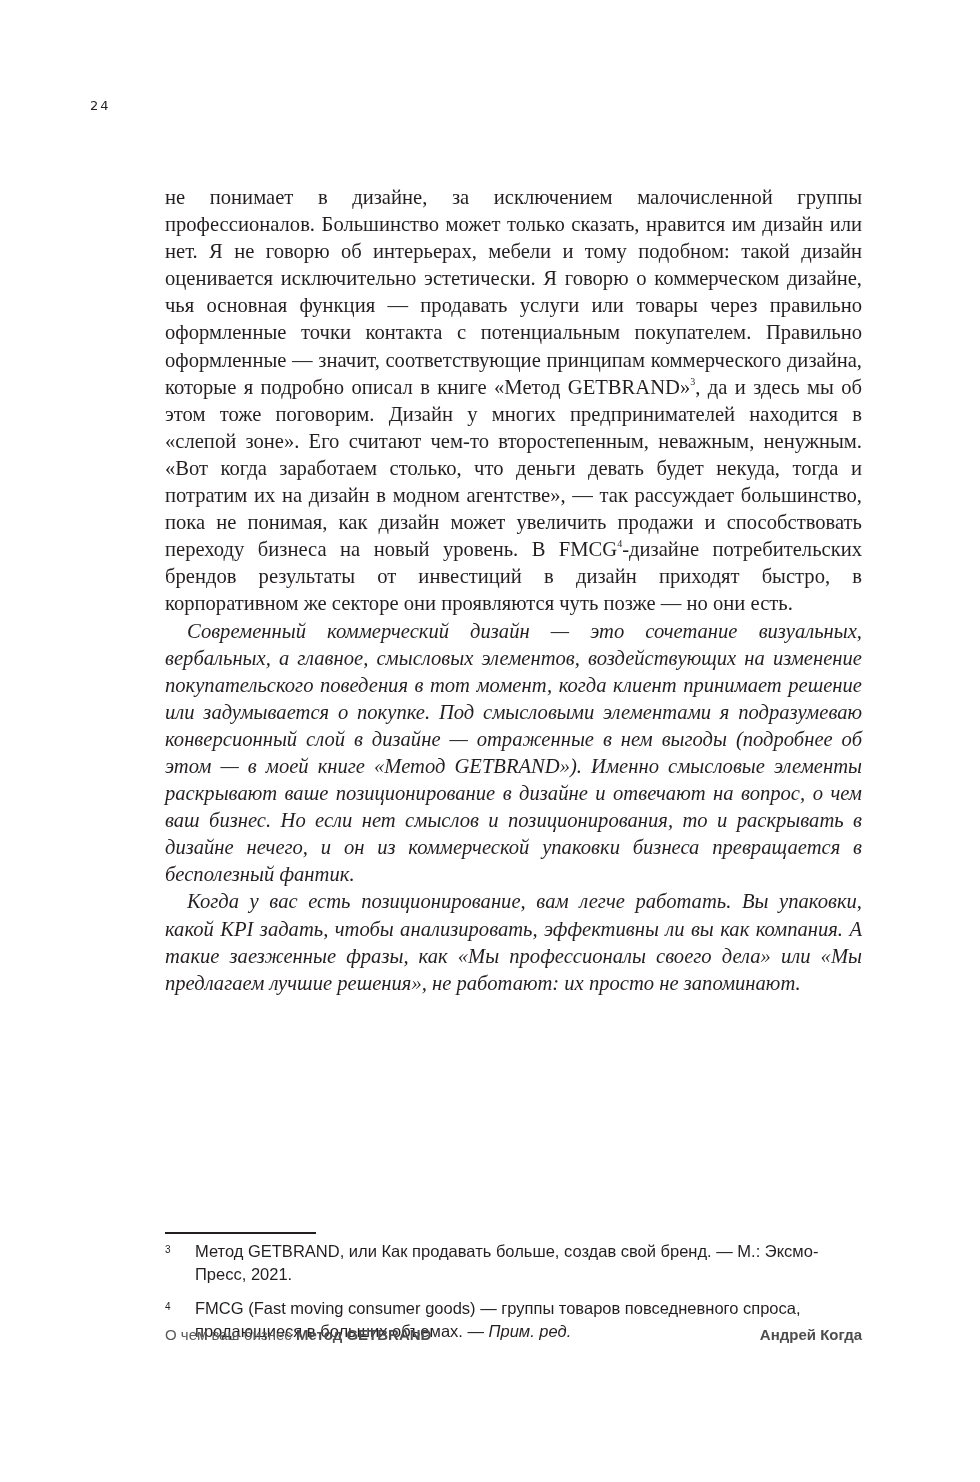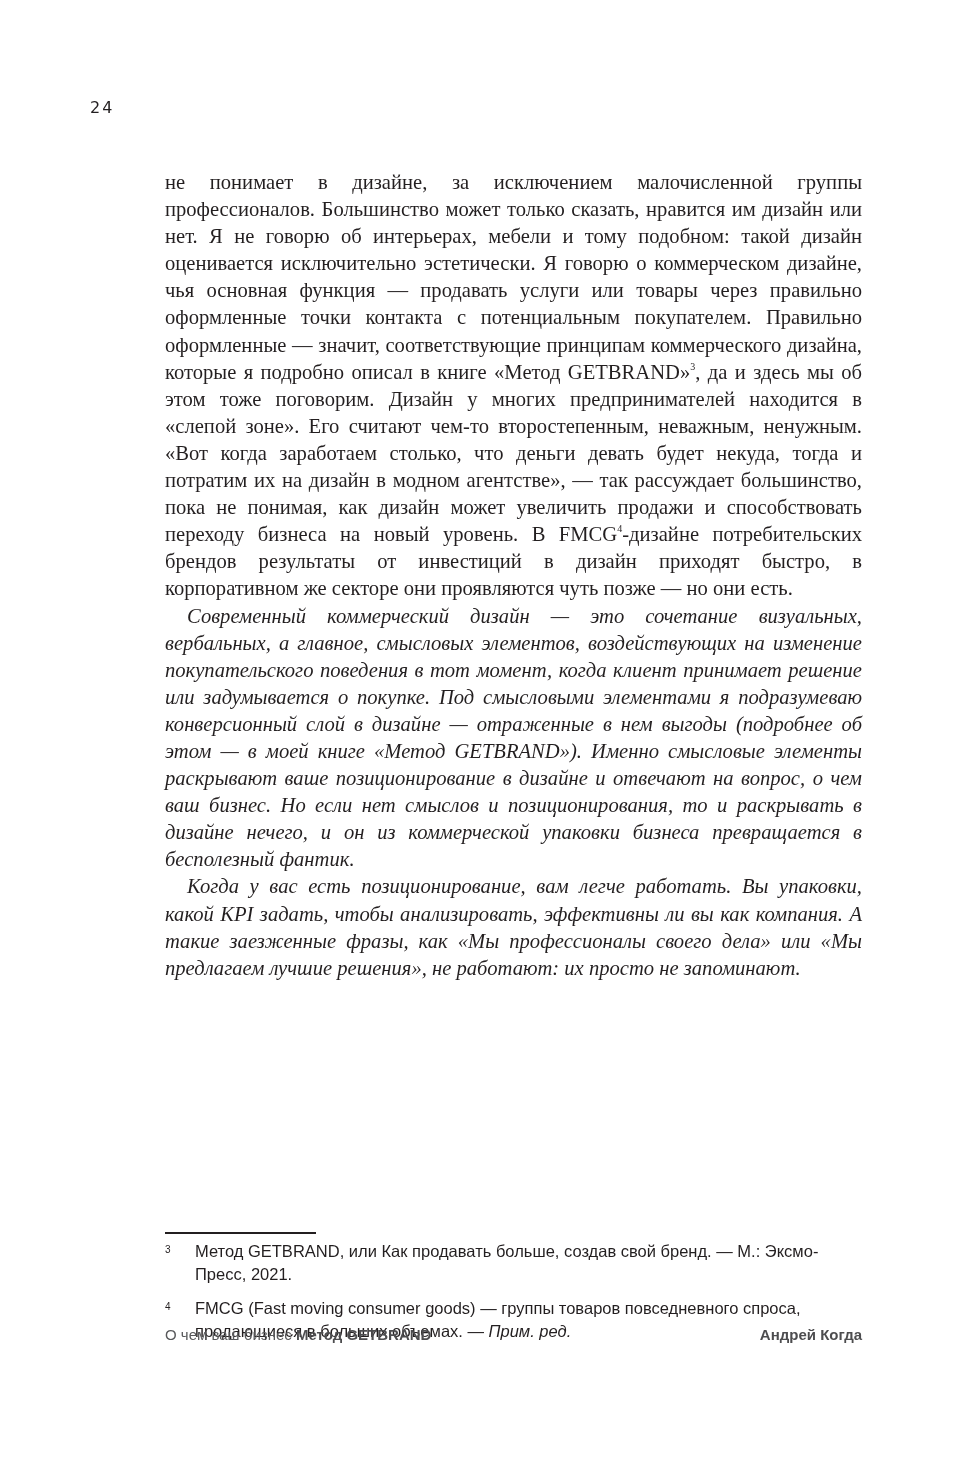--- a/index.html
+++ b/index.html
@@ -1,22 +1,22 @@
 <!DOCTYPE html>
 <html><head>
 <meta charset="utf-8">
 <style>
   html, body { margin: 0; padding: 0; background: #ffffff; }
   body { width: 980px; height: 1482px; position: relative; overflow: hidden; color: #231f20; }
   .page-number {
     position: absolute; left: 90px; top: 98px;
-    font-family: "DejaVu Sans", sans-serif; font-size: 16px; letter-spacing: 2px; color: #231f20;
+    font-family: "DejaVu Sans", sans-serif; font-size: 13px; letter-spacing: 2px; color: #231f20;
   }
   .body-text {
-    position: absolute; left: 165px; top: 169px; width: 697px;
+    position: absolute; left: 165px; top: 184px; width: 697px;
     font-family: "Liberation Serif", serif; font-size: 20.6px; line-height: 27.1px;
     text-align: justify; color: #231f20;
   }
   .para { margin: 0; text-indent: 0; hyphens: auto; }
   .para.indent { text-indent: 22px; font-style: italic; }
   sup.fn { font-size: 10px; vertical-align: 9px; line-height: 0; }
   .fn-rule {
     position: absolute; left: 165px; top: 1232px; width: 151px; height: 2px; background: #231f20;
   }
   .footnotes {

